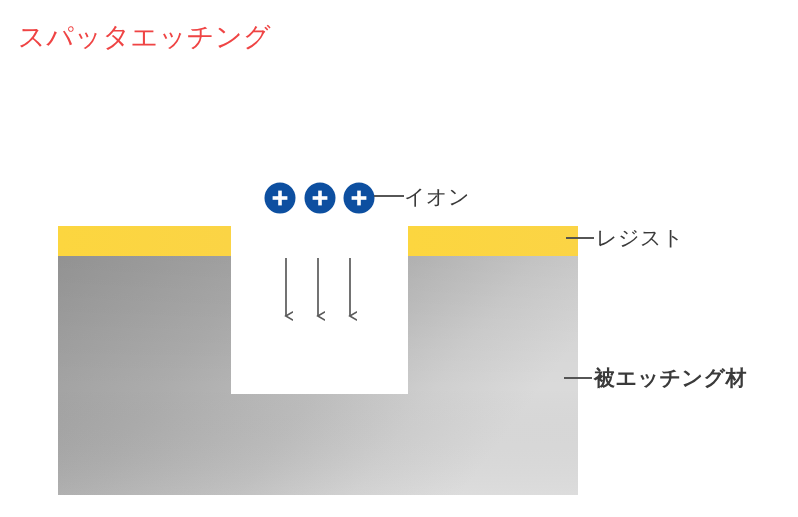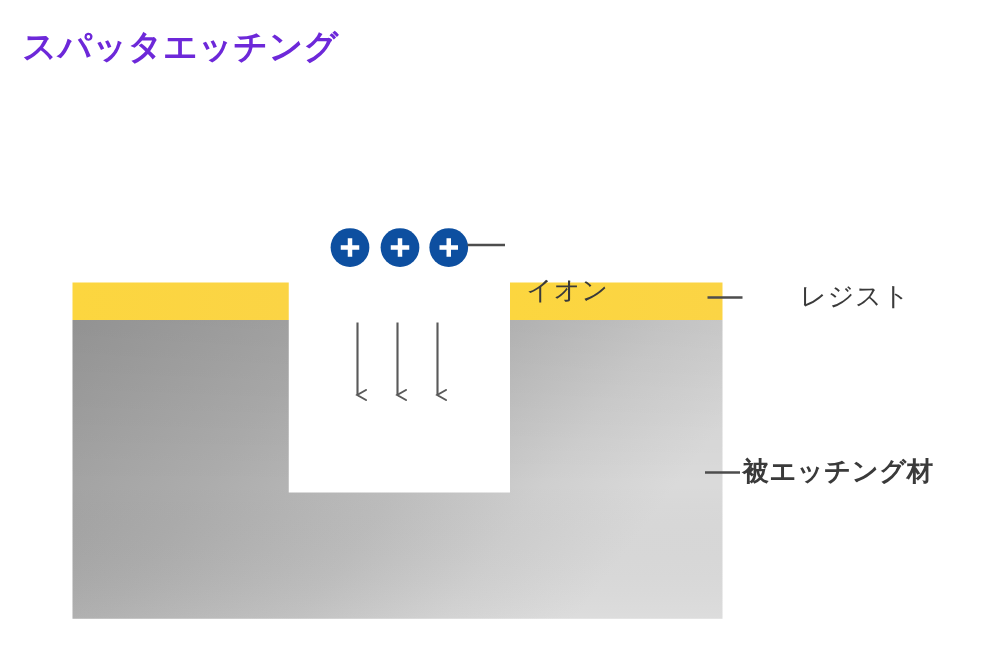--- a/index.html
+++ b/index.html
@@ -16,22 +16,22 @@
     -webkit-font-smoothing: antialiased;
   }
 
   #page-title {
     position: absolute;
     left: 18px;
     top: 20px;
     font-size: 27px;
     line-height: 34px;
     letter-spacing: 0.5px;
-    color: #6d28d9;
-    font-weight: 700;
+    color: #ef4444;
+    font-weight: 400;
     white-space: nowrap;
     text-align: center;
   }
 
   #figure {
     position: absolute;
     left: 0;
     top: 0;
     width: 798px;
     height: 517px;
@@ -40,28 +40,26 @@
   .label-text {
     position: absolute;
     font-size: 21px;
     line-height: 24px;
     color: #3a3a3a;
     white-space: nowrap;
     letter-spacing: 0.5px;
   }
 
   #label-ion {
-    left: 421px;
+    left: 404px;
     top: 185px;
-    margin-top: 36px;
   }
   #label-resist {
     left: 596px;
     top: 226px;
-    margin-left: 44px;
   }
   #label-etched {
     left: 594px;
     top: 366px;
     font-weight: bold;
   }
 </style>
 </head>
 <body>
 

